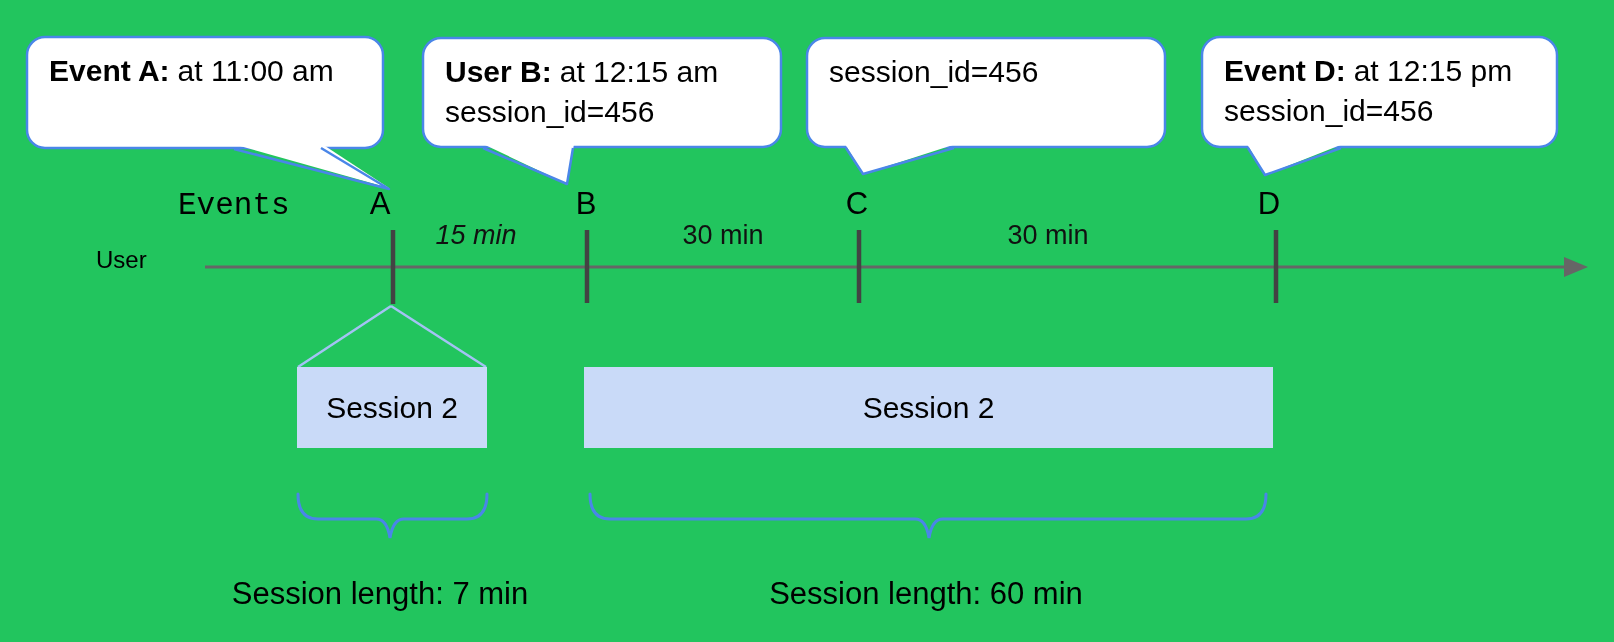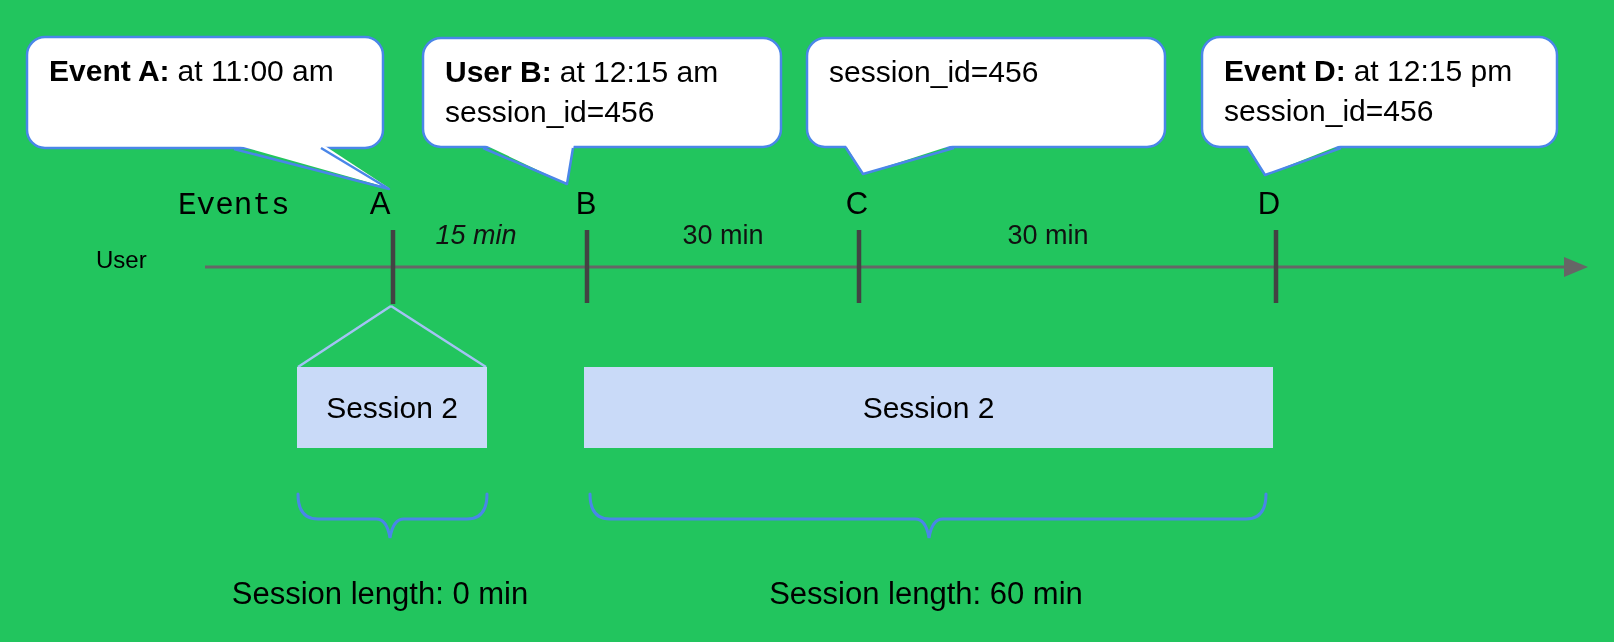--- a/index.html
+++ b/index.html
@@ -98,16 +98,16 @@
   <div class="abs interval" style="left:723px;  top:220px;">30 min</div>
   <div class="abs interval" style="left:1048px; top:220px;">30 min</div>
 
   <div class="abs session-box" style="left:297px; top:367px; width:190px; height:81px;">
     <span>Session 2</span>
   </div>
   <div class="abs session-box" style="left:584px; top:367px; width:689px; height:81px;">
     <span>Session 2</span>
   </div>
 
-  <div class="abs length-label" style="left:380px; top:576px;">Session length: 0 min</div>
+  <div class="abs length-label" style="left:380px; top:576px;">Session length: 7 min</div>
   <div class="abs length-label" style="left:926px; top:576px;">Session length: 60 min</div>
 
 </div>
 
 </body></html>

